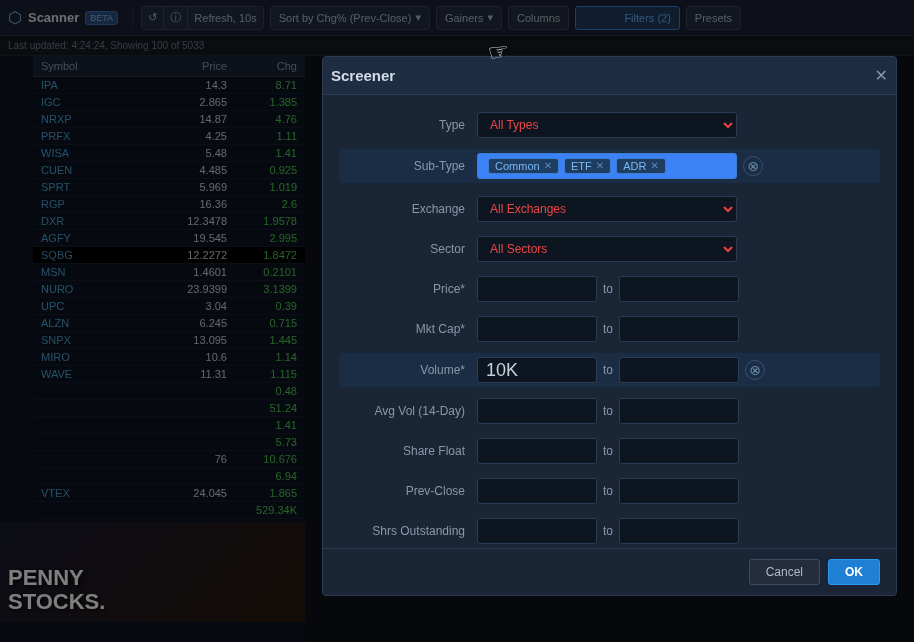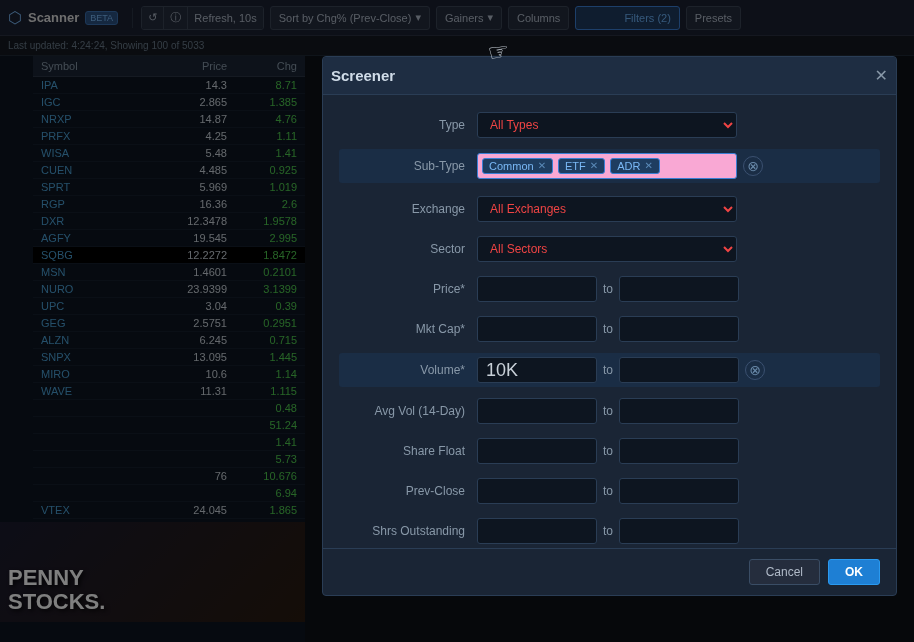--- a/index.html
+++ b/index.html
@@ -227,24 +227,24 @@
       border: 1px solid #2a3d55;
       color: #ef4444;
       padding: 4px 8px;
       border-radius: 3px;
       font-size: 12px;
       min-width: 260px;
       height: 26px;
       cursor: pointer;
     }
     .subtype-container {
-      background: #f9a8d4;
+      background: #3b82f6;
       border: 1px solid #3a7fd4;
       border-radius: 3px;
-      padding: 3px 4px;
+      padding: 3px 10px;
       display: flex;
       align-items: center;
       gap: 5px;
       min-width: 260px;
       min-height: 26px;
     }
     .tag {
       background: #1e3d60;
       border: 1px solid #3a7fd4;
       color: #7ab8f5;
@@ -470,25 +470,20 @@
       <span class="sym">NURO</span>
       <span class="price">23.9399</span>
       <span class="chg">3.1399</span>
     </div>
         <div class="table-row">
       <span class="sym">UPC</span>
       <span class="price">3.04</span>
       <span class="chg">0.39</span>
     </div>
         <div class="table-row">
-      <span class="sym">GEG</span>
-      <span class="price">2.5751</span>
-      <span class="chg">0.2951</span>
-    </div>
-        <div class="table-row">
       <span class="sym">ALZN</span>
       <span class="price">6.245</span>
       <span class="chg">0.715</span>
     </div>
         <div class="table-row">
       <span class="sym">SNPX</span>
       <span class="price">13.095</span>
       <span class="chg">1.445</span>
     </div>
         <div class="table-row">

